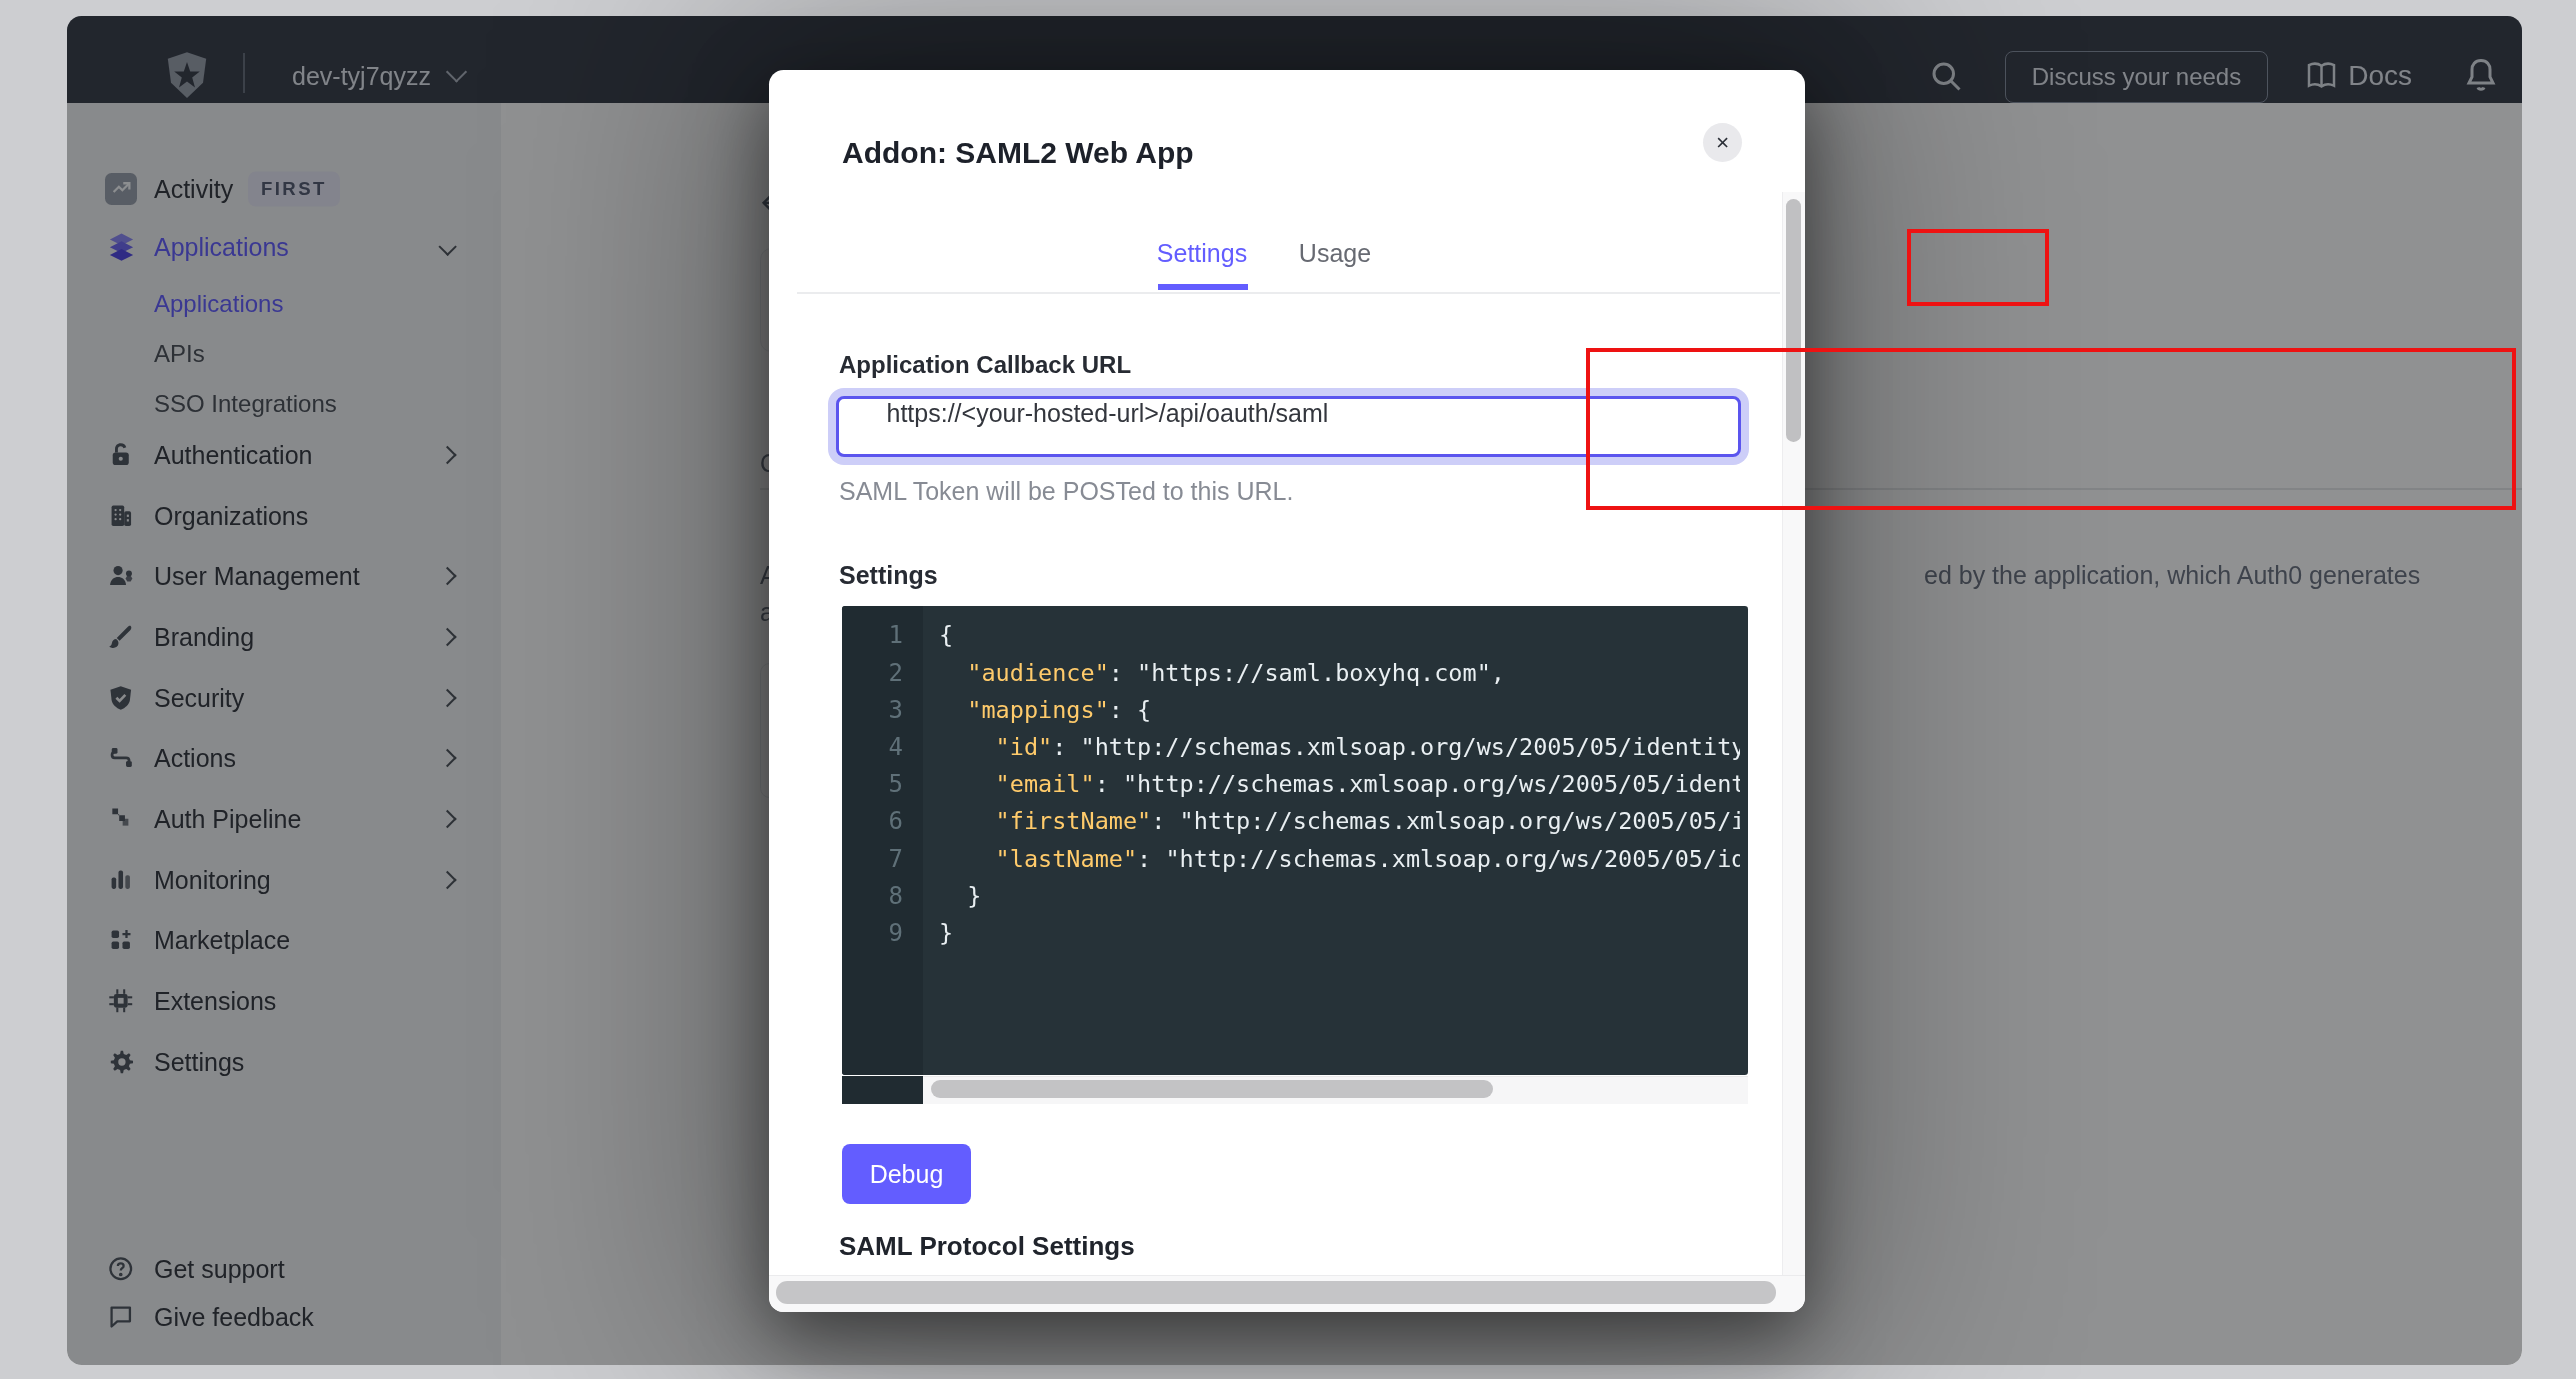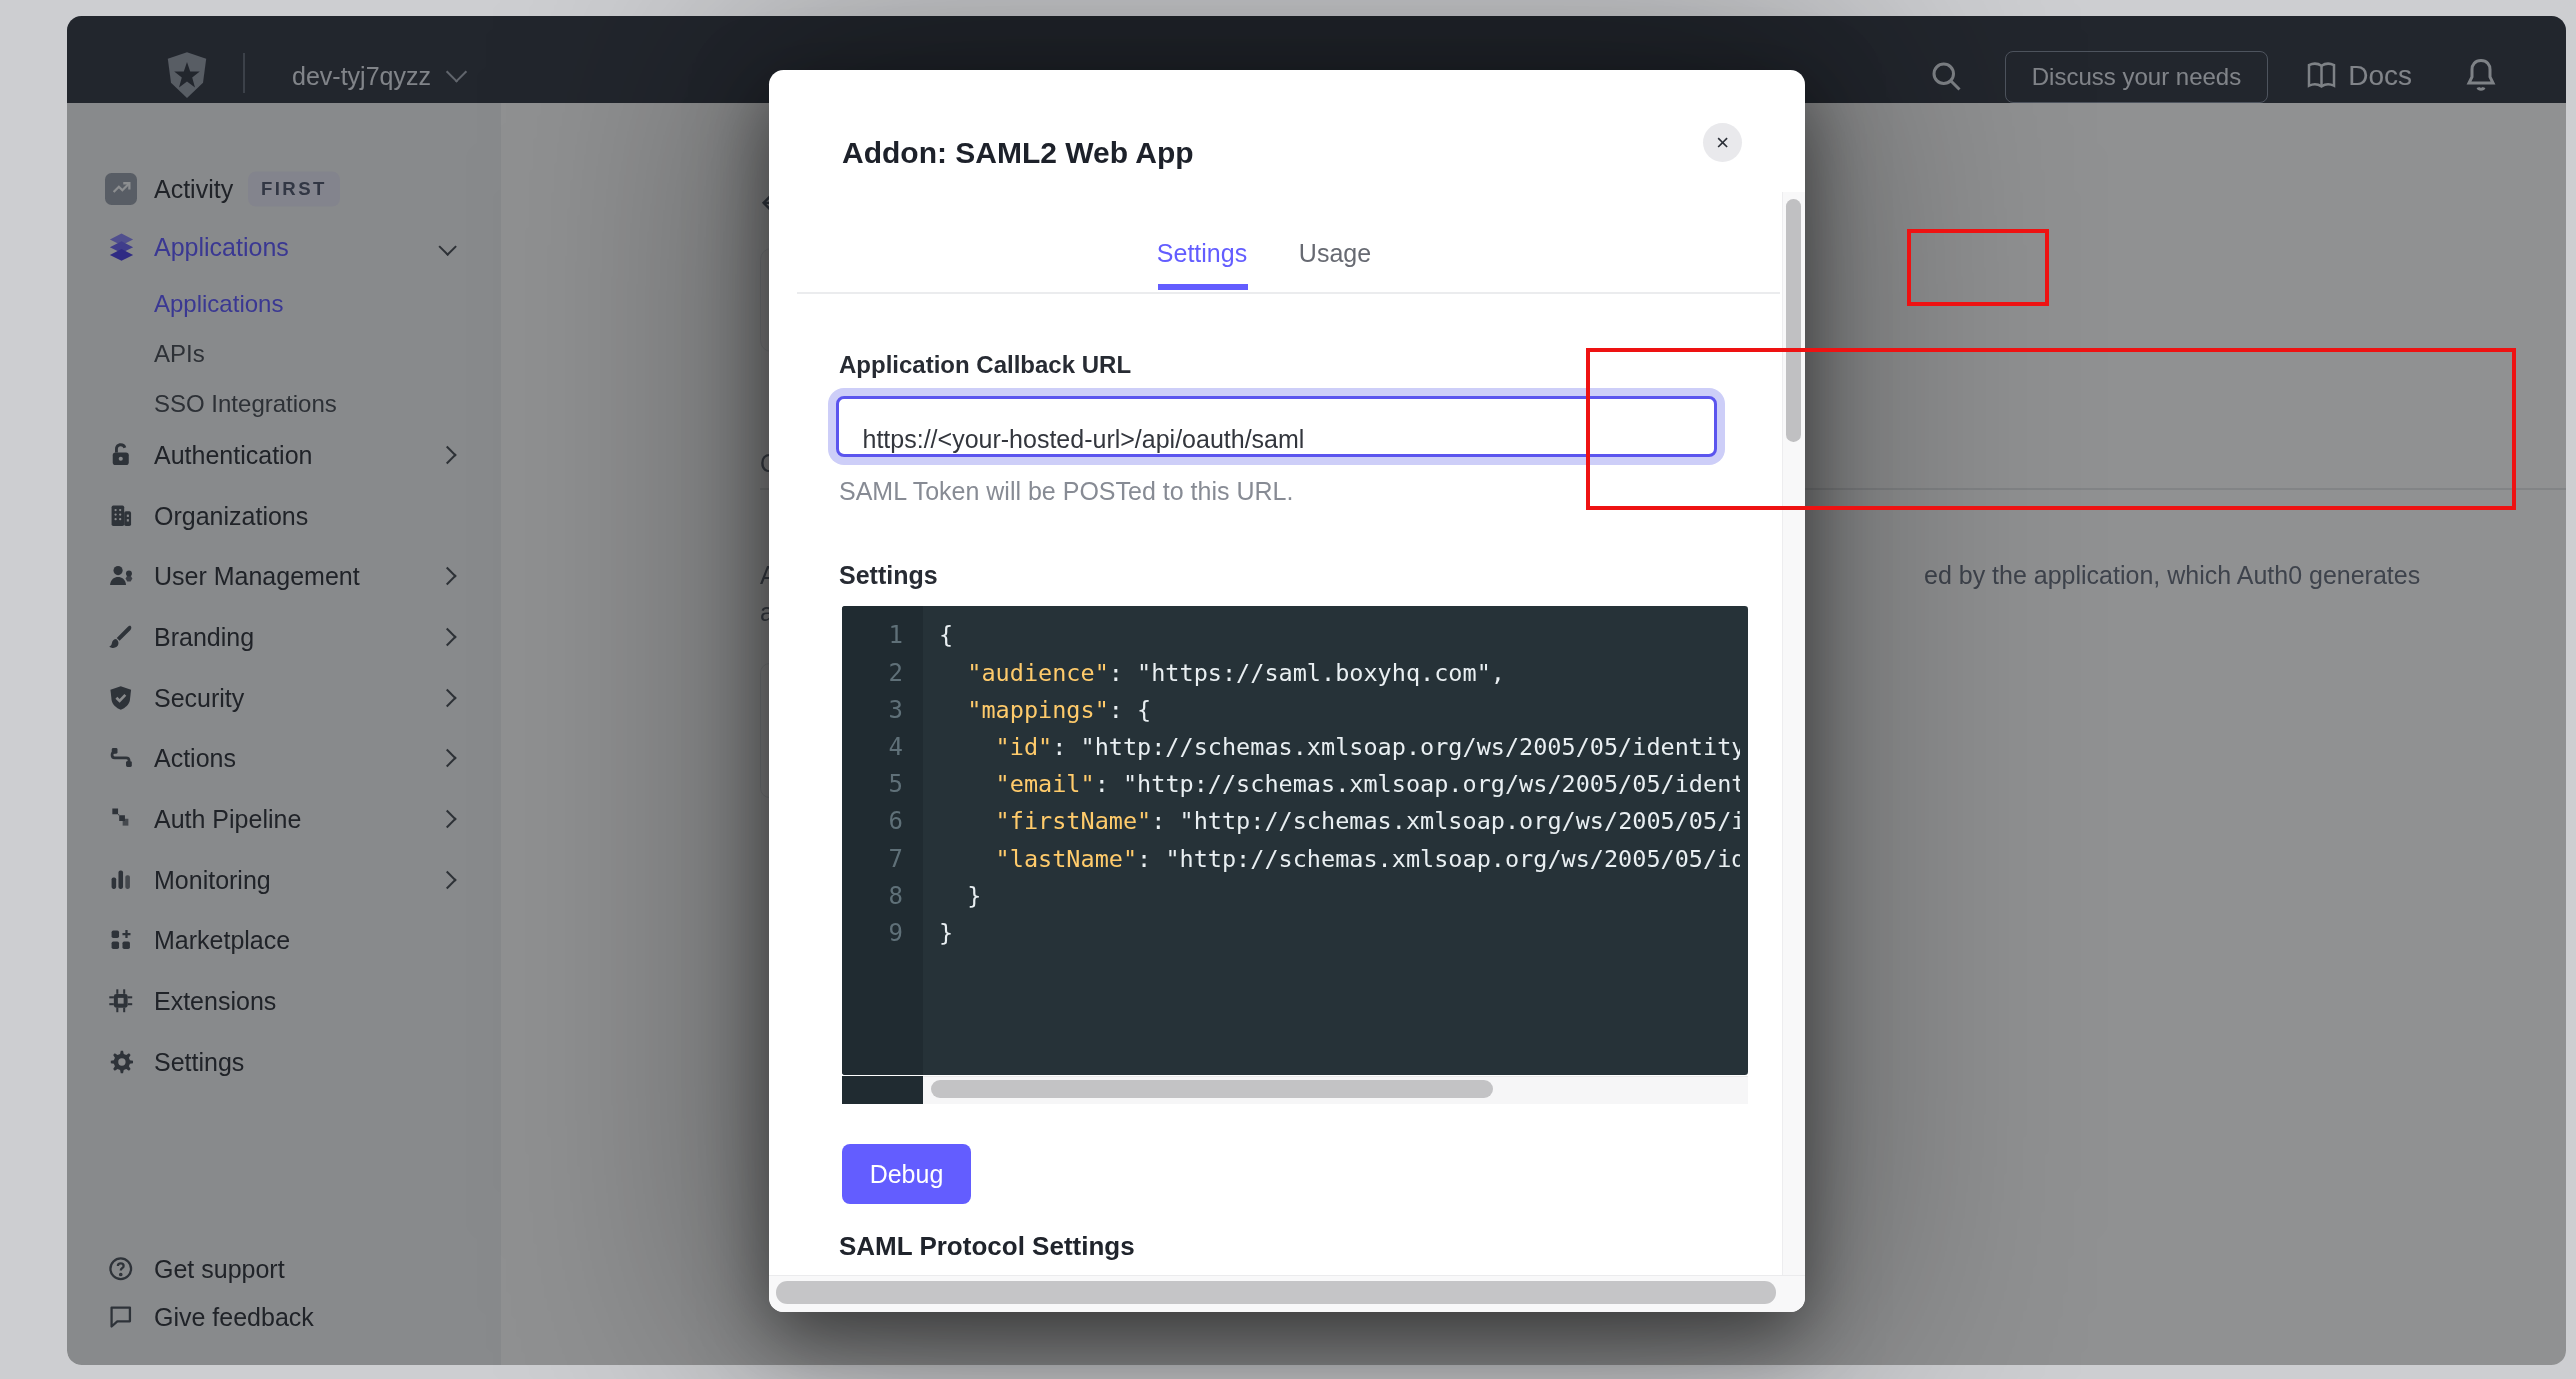--- a/index.html
+++ b/index.html
@@ -3,21 +3,21 @@
 <meta charset="utf-8">
 <style>
   html,body{margin:0;padding:0;background:#cdced1;}
   #stage{position:relative;width:2576px;height:1379px;background:#cdced1;overflow:hidden;
          font-family:"Liberation Sans",sans-serif;}
   .abs{position:absolute;}
   .nowrap{white-space:nowrap;}
 
   
   #page{position:absolute;left:67px;top:16px;width:2455px;height:1349px;border-radius:14.6px;
-        overflow:hidden;background:#ffffff;padding-left:44px;}
+        overflow:hidden;background:#ffffff;}
 
   
   #topbar{position:absolute;left:0;top:0;width:100%;height:87px;background:#373c48;}
   #tb-logo{left:100px;top:36px;width:40px;height:47px;}
   #tb-divider{left:176px;top:37px;width:1.6px;height:40px;background:#666d7a;}
   #tb-tenant{left:225px;top:60px;transform:translateY(-50%);font-size:25px;color:#e3e7ee;}
   .tb-chev{display:inline-block;width:13px;height:13px;border-right:2.4px solid #aab0bb;
            border-bottom:2.4px solid #aab0bb;transform:rotate(45deg);margin-left:18px;margin-bottom:4.9px;}
   #tb-search{left:1861px;top:42px;}
   #tb-discuss{left:1938px;top:35px;width:261px;height:50px;border:1.6px solid #8891a0;border-radius:8px;
@@ -73,21 +73,21 @@
   #modal-title{left:73px;top:83px;transform:translateY(-50%);font-size:30px;font-weight:700;color:#1d212a;}
   #modal-close{left:934px;top:53px;width:39px;height:39px;border-radius:50%;background:#e9e9ec;
                display:flex;align-items:center;justify-content:center;font-size:22.7px;color:#2b2f37;}
   .tab{position:absolute;top:183px;transform:translate(-50%,-50%);font-size:25px;color:#676a72;white-space:nowrap;}
   .tab.active{color:#635dff;}
   #tab-underline{left:389px;top:214px;width:90px;height:5.7px;background:#635dff;}
   #tabs-divider{left:28px;top:222px;width:983px;height:1.6px;background:#ebecee;}
 
   #cb-label{left:70px;top:295px;transform:translateY(-50%);font-size:24px;font-weight:600;color:#272b33;}
   #cb-input{left:67px;top:326px;width:875px;height:55px;background:#ffffff;border:3.2px solid #5b55ee;
-            border-radius:8px;box-shadow:0 0 0 8px #cdcef8;display:flex;align-items:flex-end;}
+            border-radius:8px;box-shadow:0 0 0 8px #cdcef8;display:flex;align-items:flex-start;padding-left:24px;}
   #cb-value{margin-left:23.5px;font-size:25px;color:#33363d;white-space:nowrap;}
   #cb-helper{left:70px;top:421px;transform:translateY(-50%);font-size:25px;color:#878b94;}
 
   #settings-label{left:70px;top:505px;transform:translateY(-50%);font-size:25px;font-weight:600;color:#272b33;}
 
   #editor{left:73px;top:536px;width:906px;height:469px;background:#263238;border-radius:3.2px;overflow:hidden;}
   #editor-gutter{position:absolute;left:0;top:0;width:81px;height:100%;background:#202b31;}
   .ed-num{position:absolute;width:61px;text-align:right;font-family:"DejaVu Sans Mono",monospace;
           font-size:24px;color:#5f7078;height:37px;line-height:37px;}
   .ed-line{position:absolute;left:97px;width:801px;height:37px;line-height:37px;overflow:hidden;

